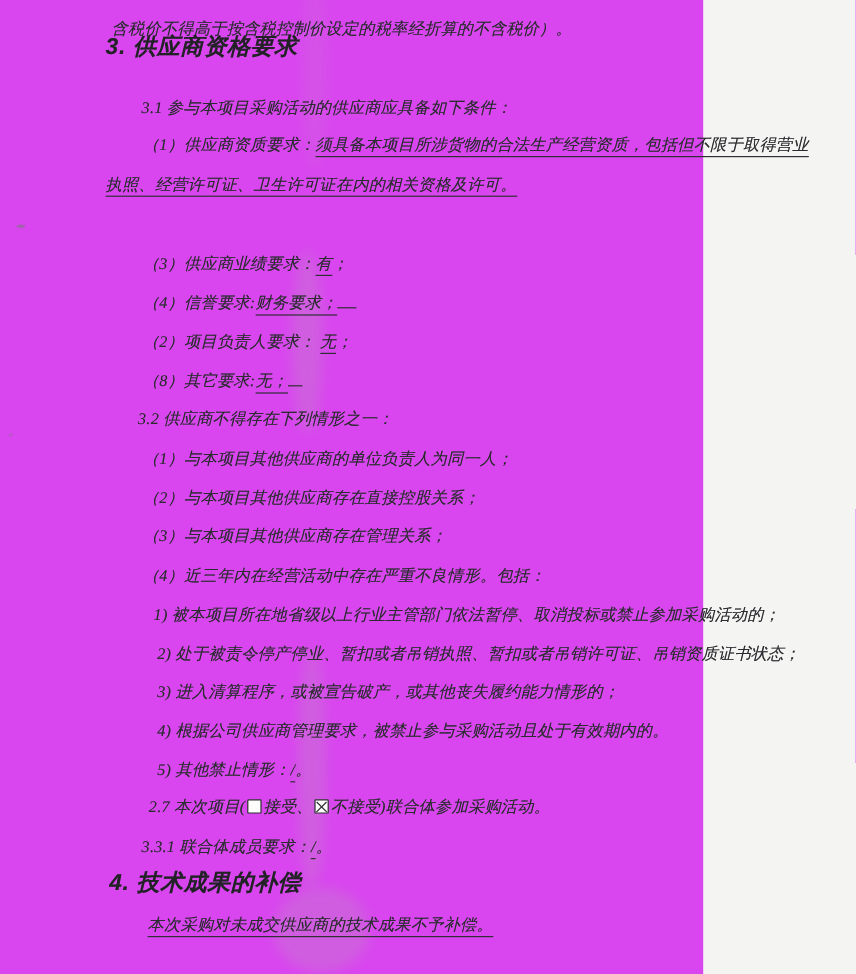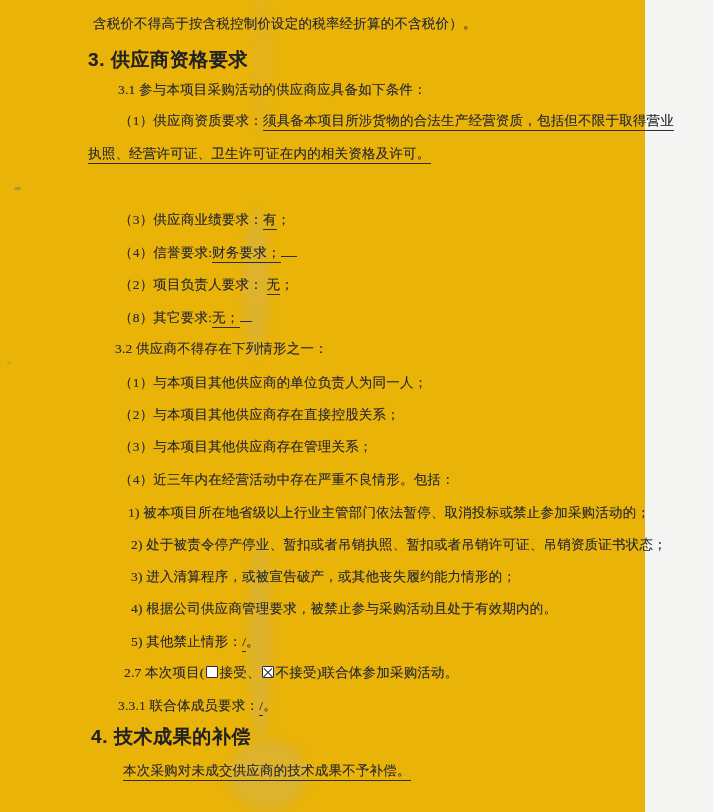--- a/index.html
+++ b/index.html
@@ -2,23 +2,24 @@
 <html><head>
 <meta charset="utf-8">
 <style>
   html,body{margin:0;padding:0;}
   body{
     width:713px;height:812px;overflow:hidden;
     background:#f4f4f2;
     font-family:"Liberation Serif","DejaVu Serif",serif;
   }
   .page{
-    position:relative;width:645px;height:812px;
-    background:#eab308;
+    position:relative;width:586px;height:812px;
+    background:#d946ef;
     color:#2a2a2e;
+    font-style:italic;
   }
   .ln{
     position:absolute;margin:0;white-space:nowrap;
     font-size:13.5px;line-height:17px;letter-spacing:.2px;
     color:#2b2b30;
     text-shadow:0 0 .5px rgba(60,60,64,.55);
   }
   .h{
     position:absolute;margin:0;white-space:nowrap;
     font-family:"Liberation Sans","DejaVu Sans",sans-serif;
@@ -52,21 +53,21 @@
 
   <div class="streak" style="left:243px;top:210px;width:26px;height:150px;"></div>
   <div class="streak" style="left:248px;top:540px;width:24px;height:200px;"></div>
   <div class="streak" style="left:228px;top:740px;width:80px;height:70px;"></div>
   <div class="streak" style="left:252px;top:-20px;width:20px;height:160px;opacity:.5;"></div>
   <div class="speck" style="left:14px;top:187px;width:7px;height:3px;"></div>
   <div class="speck" style="left:7px;top:361px;width:4px;height:3px;opacity:.5;"></div>
 
   <p class="ln" style="left:93px;top:15px">含税价不得高于按含税控制价设定的税率经折算的不含税价）。</p>
 
-  <h2 class="h" style="left:88px;top:48px">3. 供应商资格要求</h2>
+  <h2 class="h" style="left:88px;top:28px">3. 供应商资格要求</h2>
 
   <p class="ln" style="left:118px;top:81px">3.1 参与本项目采购活动的供应商应具备如下条件：</p>
 
   <p class="ln" style="left:119px;top:112px"><span>（1）供应商资质要求：</span><span class="u">须具备本项目所涉货物的合法生产经营资质，包括但不限于取得营业</span></p>
   <p class="ln" style="left:88px;top:145px"><span class="u">执照、经营许可证、卫生许可证在内的相关资格及许可。</span></p>
 
 
   <p class="ln" style="left:119px;top:211px"><span>（3）供应商业绩要求：</span><span class="u">有</span><span>；</span></p>
 
   <p class="ln" style="left:119px;top:243px"><span>（4）信誉要求:</span><span class="u">财务要求；</span><span class="usp w16"></span></p>

